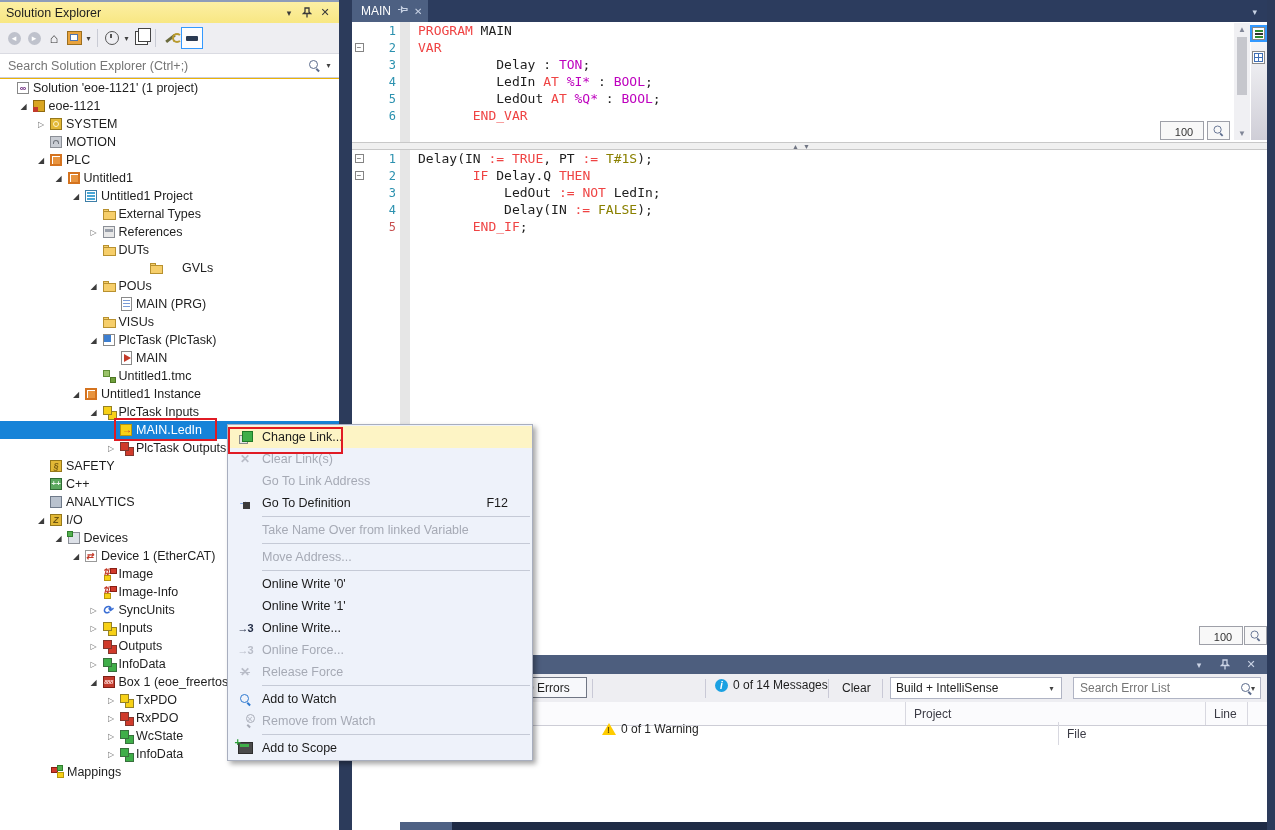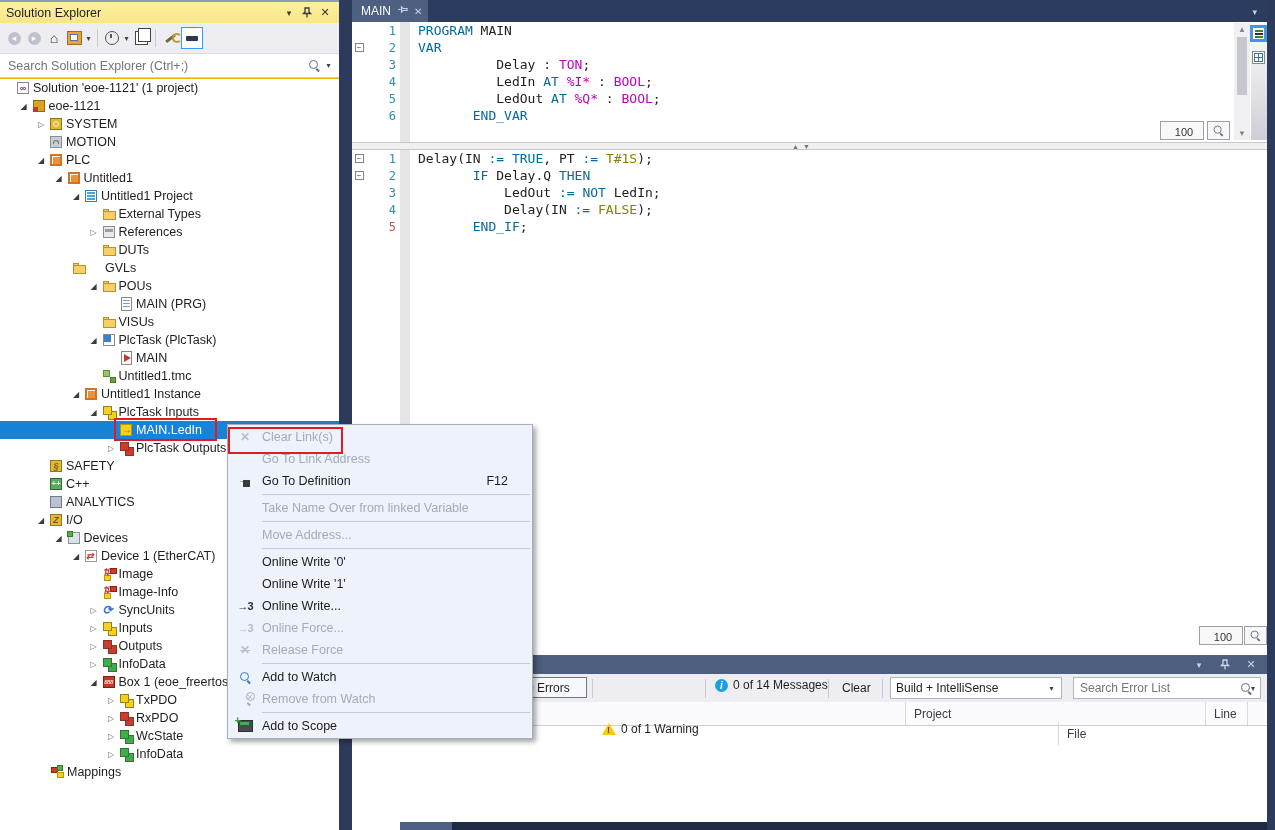--- a/index.html
+++ b/index.html
@@ -102,21 +102,21 @@
   .pane{position:absolute;left:352px;background:#fff;overflow:hidden;}
   #decl-pane{top:22px;width:915px;height:120px;}
   #impl-pane{top:150px;width:915px;height:505px;}
   .gutstripe{position:absolute;left:48px;top:0;bottom:0;width:10px;background:#E6E6E6;}
   .cl{display:flex;height:17px;align-items:center;position:relative;}
   .fold{width:14px;flex:0 0 14px;display:flex;align-items:center;justify-content:center;}
   .fold .bx{width:9px;height:9px;border:1px solid #848484;background:#fff;font-size:8px;line-height:7px;text-align:center;color:#444;box-sizing:border-box;}
   .num{width:30px;flex:0 0 30px;text-align:right;padding-right:6px;font:12px "DejaVu Sans Mono",monospace;color:#2B91AF;}
   .num.cur{color:#C75050;}
   .cl pre{margin:0 0 0 16px;font:13px "DejaVu Sans Mono",monospace;color:#1e1e1e;}
-  .k{color:#0369a1;} .t{color:#BE00BE;} .l{color:#8A8000;} .p{color:#1e1e1e;}
+  .k{color:#ef4444;} .t{color:#BE00BE;} .l{color:#8A8000;} .p{color:#1e1e1e;}
   #splitter{position:absolute;left:352px;top:142px;width:915px;height:8px;background:#F0F0F0;border-top:1px solid #C8C8C8;border-bottom:1px solid #C8C8C8;box-sizing:border-box;}
   .splarrows{position:absolute;left:440px;top:0;font-size:7px;color:#6F7482;letter-spacing:4px;}
   .zoombox{position:absolute;width:44px;height:19px;border:1px solid #9EA0A8;background:#F8F8F8;box-sizing:border-box;}
   .zoombox input{width:100%;height:100%;border:0;background:transparent;text-align:center;font:11px "Liberation Sans",sans-serif;color:#333;outline:0;}
   .magbtn{position:absolute;width:23px;height:19px;border:1px solid #9EA0A8;background:#F8F8F8;box-sizing:border-box;display:flex;align-items:center;justify-content:center;}
   .magbtn .mag{transform:scale(.9);}
   #scrollv{position:absolute;left:1234px;top:23px;width:16px;height:117px;background:#F0F0F3;}
   #scrollv .ar{position:absolute;left:0;width:16px;font-size:8px;color:#808697;text-align:center;}
   #scrollv .thumb{position:absolute;left:3px;top:14px;width:10px;height:58px;background:#C6C7CD;}
   #iconstrip{position:absolute;left:1251px;top:23px;width:16px;height:117px;background:linear-gradient(180deg,#FDFDFE,#CFCED7);}
@@ -297,21 +297,21 @@
           <span class="lbl">References</span>
         </div>
         <div class="trow" style="padding-left: 85.5px;">
           <span class="exp"></span>
           <span class="ti ti-folder">
             <i class="t"></i>
             <i class="b"></i>
           </span>
           <span class="lbl">DUTs</span>
         </div>
-        <div class="trow" style="padding-left: 40px; gap: 16px;">
+        <div class="trow" style="padding-left: 117px; gap: 16px;">
           <span class="exp"></span>
           <span class="ti ti-folder">
             <i class="t"></i>
             <i class="b"></i>
           </span>
           <span class="lbl">GVLs</span>
         </div>
         <div class="trow" style="padding-left: 85.5px;">
           <span class="exp">◢</span>
           <span class="ti ti-folder">
@@ -699,20 +699,26 @@
     </div>
     <div style="height:100px;background:#fff;"></div>
   </div>
 
   <div id="bottombar">
       <span class="seg"></span>
     </div>
   <div id="rightborder"></div>
 
   <div id="ctxmenu">
+      <div class="mi hl">
+        <span class="micon">
+          <span class="mic-chlink"></span>
+        </span>
+        <span>Change Link...</span>
+      </div>
       <div class="mi dis">
         <span class="micon">
           <span class="mic-x">✕</span>
         </span>
         <span>Clear Link(s)</span>
       </div>
       <div class="mi dis">
         <span class="micon"></span>
         <span>Go To Link Address</span>
       </div>

